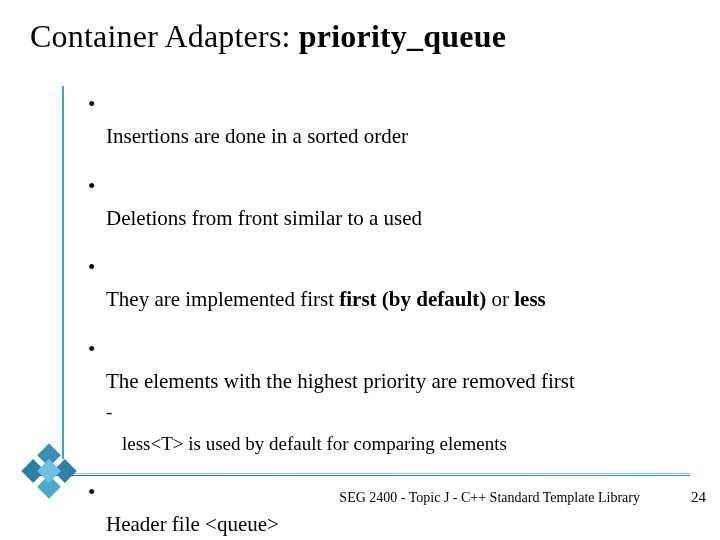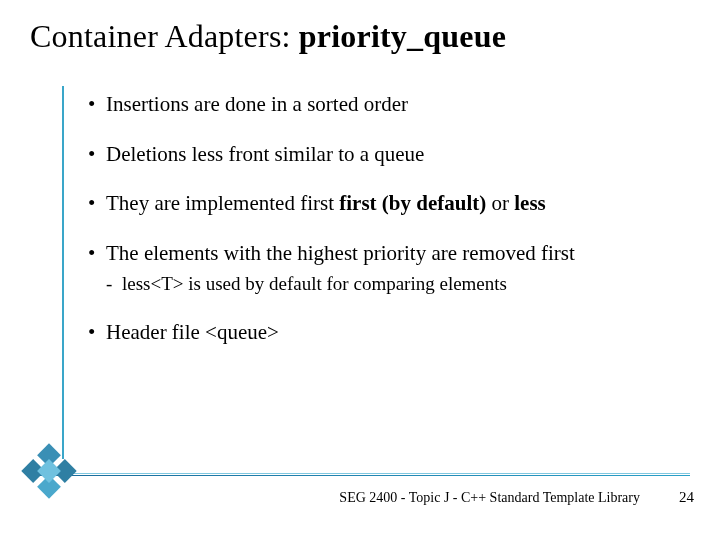--- a/index.html
+++ b/index.html
@@ -44,20 +44,21 @@
   .b1 .bullet-row {
     display: flex;
   }
   .b1 .dot {
     width: 18px;
     flex-shrink: 0;
     font-size: 21px;
   }
   .b1 .txt {
     flex: 1;
+    margin-top: 32px;
   }
   .b2 {
     margin-left: 18px;
     margin-top: 6px;
     font-size: 19px;
   }
   .b2 .bullet-row {
     display: flex;
   }
   .b2 .dash {
@@ -81,21 +82,21 @@
   .footer-text {
     position: absolute;
     bottom: 18px;
     right: 80px;
     font-size: 14px;
     color: #000;
   }
   .page-num {
     position: absolute;
     bottom: 18px;
-    right: 26px;
+    right: 14px;
     font-size: 15px;
     color: #000;
     text-align: center;
   }
   .vline {
     position: absolute;
     left: 62px;
     top: 86px;
     bottom: 65px;
     width: 1.5px;
@@ -130,21 +131,21 @@
     <div class="b1">
       <div class="bullet-row">
         <div class="dot">•</div>
         <div class="txt"><span>Insertions are done in a sorted order</span></div>
       </div>
     </div>
 
     <div class="b1">
       <div class="bullet-row">
         <div class="dot">•</div>
-        <div class="txt"><span>Deletions less front similar to a queue</span></div>
+        <div class="txt"><span>Deletions from front similar to a used</span></div>
       </div>
     </div>
 
     <div class="b1">
       <div class="bullet-row">
         <div class="dot">•</div>
         <div class="txt"><span>They are implemented first </span><b>first (by default)</b><span> or </span><b>less</b></div>
       </div>
     </div>
 

